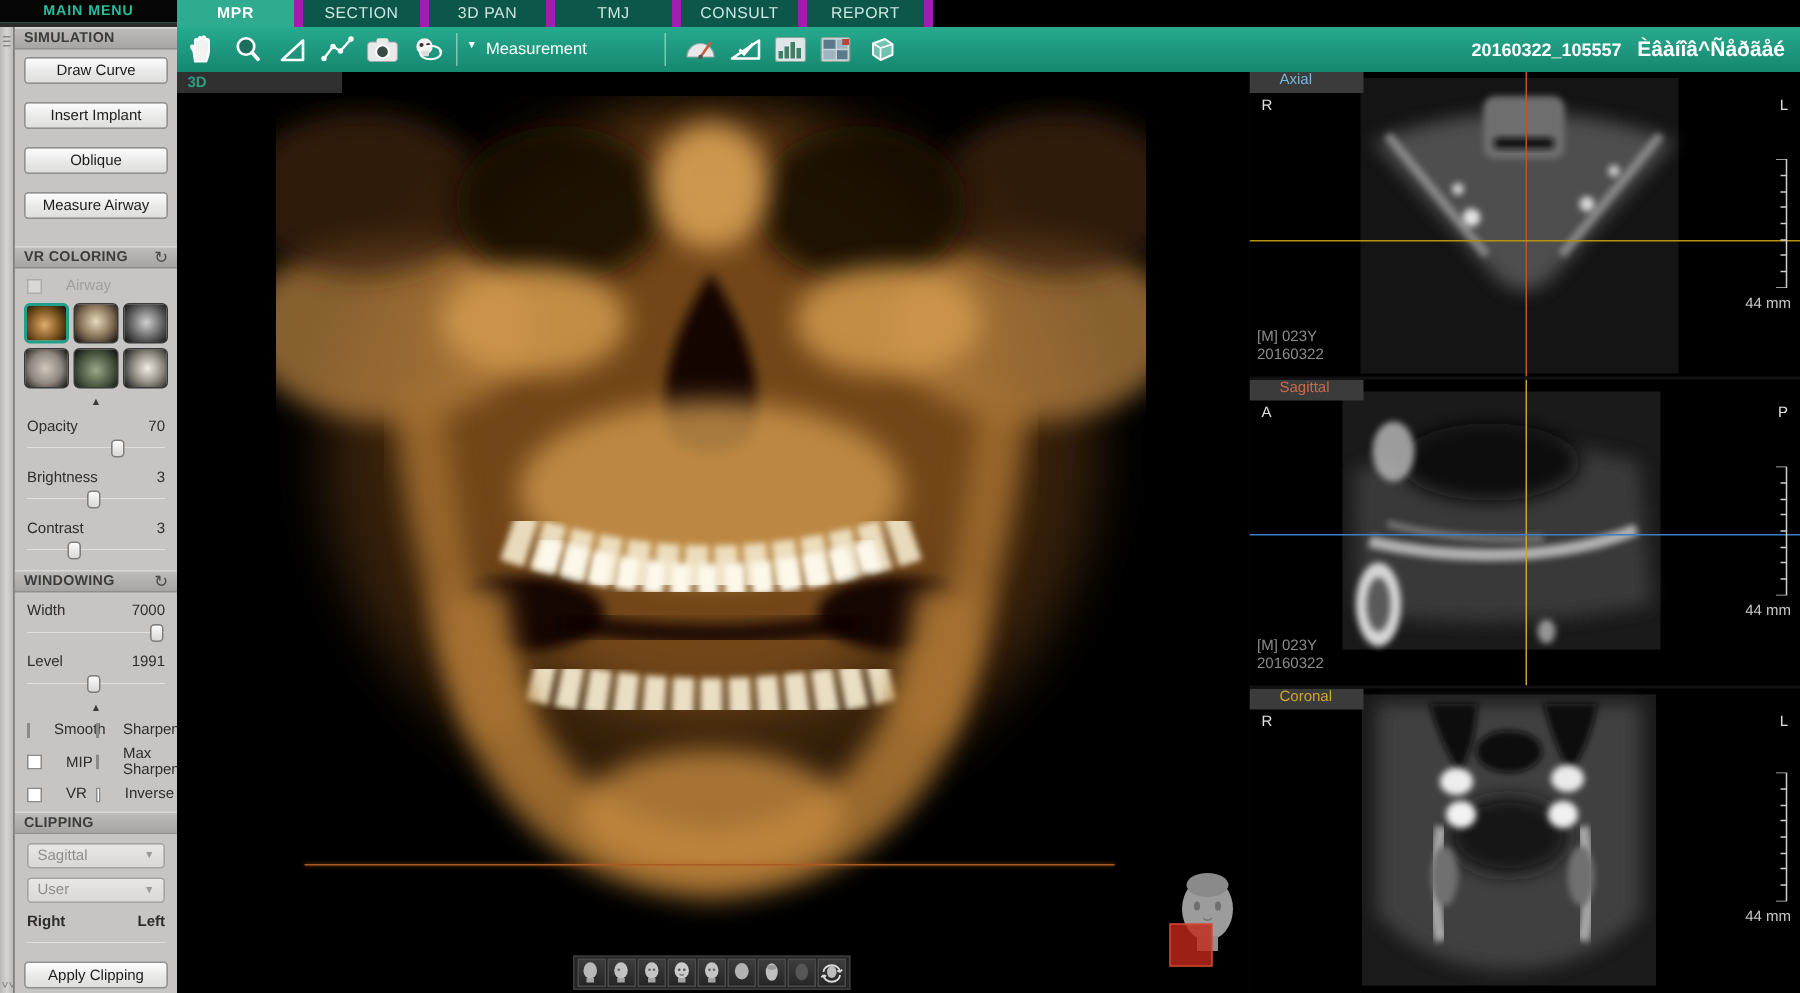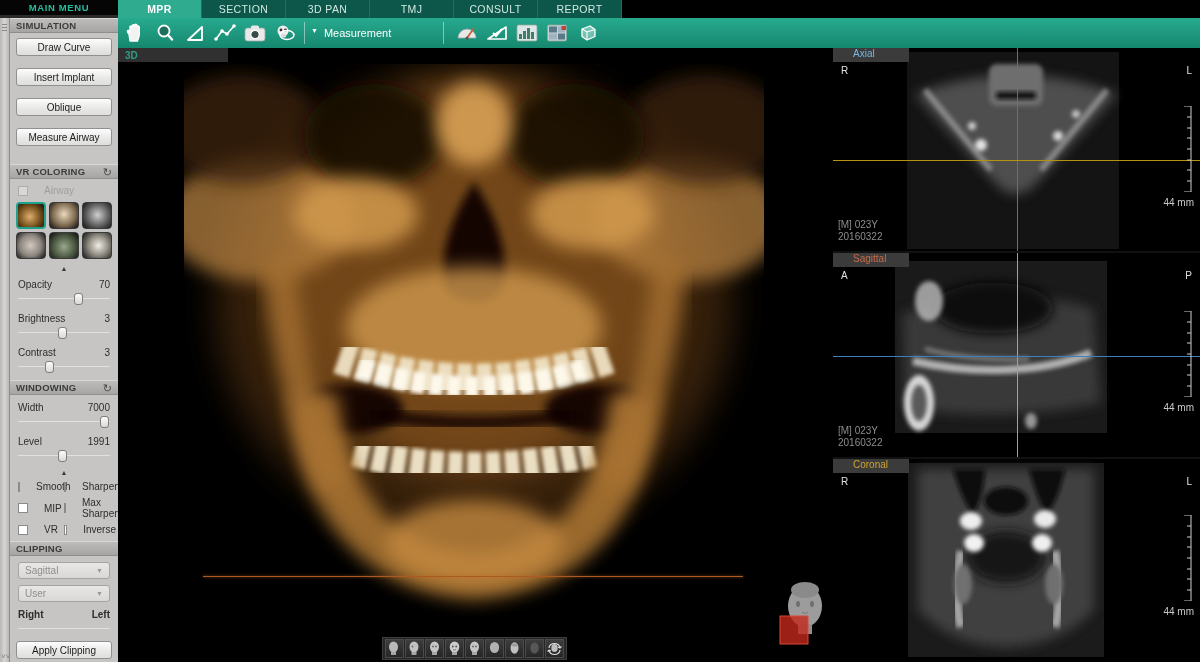--- a/index.html
+++ b/index.html
@@ -50,21 +50,21 @@
   .dd .dd-caret { font-size:7px; color:#9a9998; }
 
   .rl-row { display:flex; justify-content:space-between; margin:7px 8px 0; }
   .rl-row span { font-size:10px; color:#2d2d2d; font-weight:bold; }
   .rl-track { height:1px; background:#8f8e8d; border-bottom:1px solid #e2e1e0; margin:8px 8px 0; }
 
   .sec-gap { height:5px; background:linear-gradient(#9e9d9c,#b4b3b2); border-top:1px solid #8a8988; margin-top:7px; }
 
   
   #tabbar { position:absolute; left:118px; top:0; width:1082px; height:18px; background:#000; display:flex; }
-  .tab { width:84px; height:18px; background:#0d574a; border-right:1px solid #a21caf; display:flex; align-items:center; justify-content:center; font-size:10.5px; color:#cfe8e2; letter-spacing:.4px; cursor:pointer; }
+  .tab { width:84px; height:18px; background:#0d574a; border-right:6px solid #a21caf; display:flex; align-items:center; justify-content:center; font-size:10.5px; color:#cfe8e2; letter-spacing:.4px; cursor:pointer; }
   .tab.active { background:#2fab90; color:#fff; font-weight:bold; }
 
   
   #toolbar { position:absolute; left:118px; top:18px; width:1082px; height:30px; background:linear-gradient(#27aa8e,#15876f); display:flex; align-items:center; }
   .tb-icon { width:26px; height:24px; margin-left:4px; display:flex; align-items:center; justify-content:center; cursor:pointer; }
   .tb-sep { width:1px; height:22px; background:rgba(255,255,255,.45); margin:0 6px; }
   .measure-wrap { display:flex; gap:6px; cursor:pointer; }
   .measure-caret { color:#fff; font-size:7px; }
   .measure-label { color:#fff; font-size:11px; }
   .tb-spacer { flex:1; }
@@ -347,20 +347,24 @@
           <rect x="16.5" y="4" width="4.5" height="4" fill="#b8453a"></rect>
         </svg>
     </div>
     <div class="tb-icon">
       <svg width="24" height="22" viewBox="0 0 24 22">
           <path d="M7,7 L15,4 L20,7.5 L20,14.5 L12,18 L7,14.5 Z" fill="rgba(220,245,238,.45)" stroke="#fff" stroke-width="1.3" stroke-linejoin="round"></path>
           <path d="M7,7 L12,10 L20,7.5 M12,10 L12,18" fill="none" stroke="#fff" stroke-width="1.1"></path>
         </svg>
     </div>
     <div class="tb-spacer"></div>
+    <div class="patient">
+      <span class="pid">20160322_105557</span>
+      <span class="pname">Èâàíîâ^Ñåðãåé</span>
+    </div>
   </div>
 
   <div id="view3d">
     <svg id="skull-svg" width="580" height="560" viewBox="0 0 580 560">
       <defs>
         <filter id="b18" x="-40%" y="-40%" width="180%" height="180%">
             <feGaussianBlur stdDeviation="18"></feGaussianBlur>
           </filter>
         <filter id="b9" x="-40%" y="-40%" width="180%" height="180%">
             <feGaussianBlur stdDeviation="9"></feGaussianBlur>

